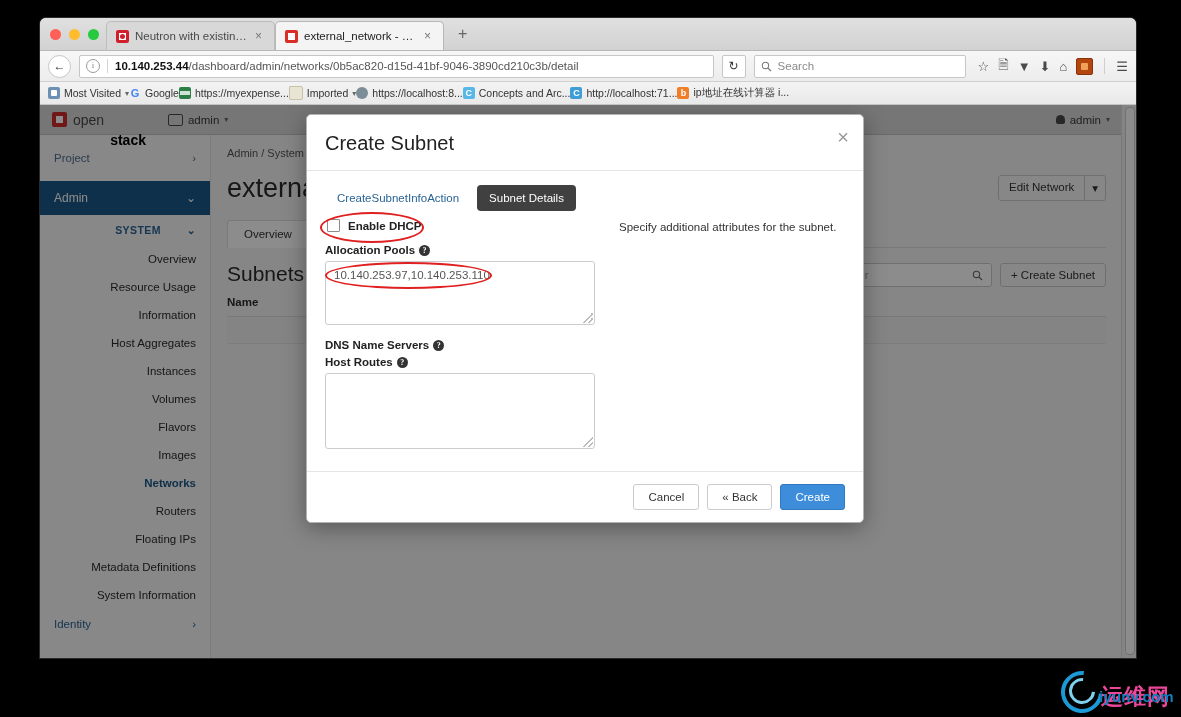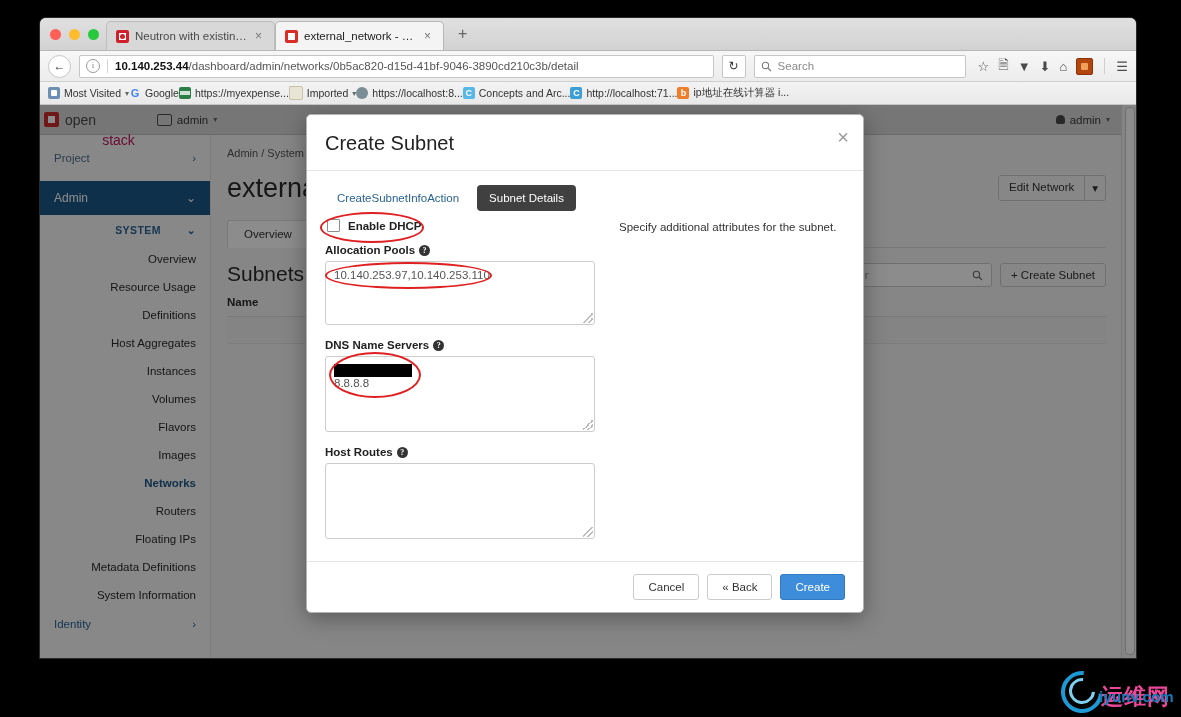--- a/index.html
+++ b/index.html
@@ -122,28 +122,28 @@
   .caret { font-size: 8px; color: #666; }
 
   
   .viewport { position: relative; height: 555px; background: #f5f5f5; overflow: hidden; }
   .page { position: absolute; inset: 0 14px 0 0; }
   .scrollbar-track { position: absolute; right: 0; top: 0; width: 14px; height: 100%; background: #f0f0f0; border-left: 1px solid #dcdcdc; }
   .scrollbar-thumb { position: absolute; left: 3px; top: 2px; width: 8px; height: 546px; background: #fff; border: 1px solid #cdcdcd; border-radius: 4px; }
 
   
   .osheader {
-    height: 29px; background: #d7d7d7; display: flex; align-items: center; padding: 0 4px;
+    height: 29px; background: #d7d7d7; display: flex; align-items: center; padding: 0 12px;
     border-bottom: 1px solid #c2c2c2; position: relative; text-align: right;
   }
   .os-logo { display: flex; align-items: center; gap: 6px; font-size: 14px; color: #2b2b2b; }
   .os-mark { width: 15px; height: 15px; background: #cc2b2b; position: relative; border-radius: 2px; }
   .os-mark::after{content:"";position:absolute;left:4px;top:4px;width:7px;height:7px;background:#fff;}
   .os-logo .light { color: #4a4a4a; }
-  .os-logo .bold { color: #be185d; font-weight: normal; margin-top: 40px; }
+  .os-logo .bold { color: #000000; font-weight: bold; margin-top: 40px; }
   .os-proj { display: flex; align-items: center; gap: 5px; margin-left: 22px; font-size: 11.5px; color: #3a3a3a; }
   .os-proj .card { width: 13px; height: 10px; border: 1.5px solid #4a4a4a; border-radius: 2px; }
   .os-user { position: absolute; right: 12px; display: flex; align-items: center; gap: 5px; font-size: 11.5px; color: #3a3a3a; }
   .os-user .avatar { width: 9px; height: 9px; background: #4a4a4a; border-radius: 50% 50% 2px 2px; }
 
   
   .oscontent { display: flex; height: 526px; }
   .sidebar { width: 170px; background: #f7f7f7; border-right: 1px solid #e2e2e2; font-size: 11.5px; }
   .side-top { padding: 17px 14px; color: #4f6e8e; display: flex; justify-content: space-between; align-items: center; }
   .side-admin { background: #1c5887; color: #fff; padding: 10px 14px; display: flex; justify-content: space-between; align-items: center; font-size: 12px; }
@@ -350,21 +350,21 @@
             <div class="side-admin">
               <span>Admin</span>
               <span>⌄</span>
             </div>
             <div class="side-sys">
               <span>SYSTEM</span>
               <span>⌄</span>
             </div>
             <div class="side-item">Overview</div>
             <div class="side-item">Resource Usage</div>
-            <div class="side-item">Definitions</div>
+            <div class="side-item">Information</div>
             <div class="side-item">Host Aggregates</div>
             <div class="side-item">Instances</div>
             <div class="side-item">Volumes</div>
             <div class="side-item">Flavors</div>
             <div class="side-item">Images</div>
             <div class="side-item active">Networks</div>
             <div class="side-item">Routers</div>
             <div class="side-item">Floating IPs</div>
             <div class="side-item">Metadata Definitions</div>
             <div class="side-item">System Information</div>
@@ -437,28 +437,20 @@
             <div class="ta-wrap">
               <div class="ta" style="height:64px">10.140.253.97,10.140.253.110</div>
               <span class="ta-grip"></span>
               <span class="ellipse el-alloc"></span>
             </div>
 
             <div class="field-label">
               <span>DNS Name Servers</span>
               <span class="help-ico">?</span>
             </div>
-            <div class="ta-wrap">
-              <div class="ta" style="height:76px">
-                <span class="redaction"></span><br>
-                <span>8.8.8.8</span>
-              </div>
-              <span class="ta-grip"></span>
-              <span class="ellipse el-dns"></span>
-            </div>
 
             <div class="field-label">
               <span>Host Routes</span>
               <span class="help-ico">?</span>
             </div>
             <div class="ta-wrap">
               <div class="ta" style="height:76px"></div>
               <span class="ta-grip"></span>
             </div>
           </div>

